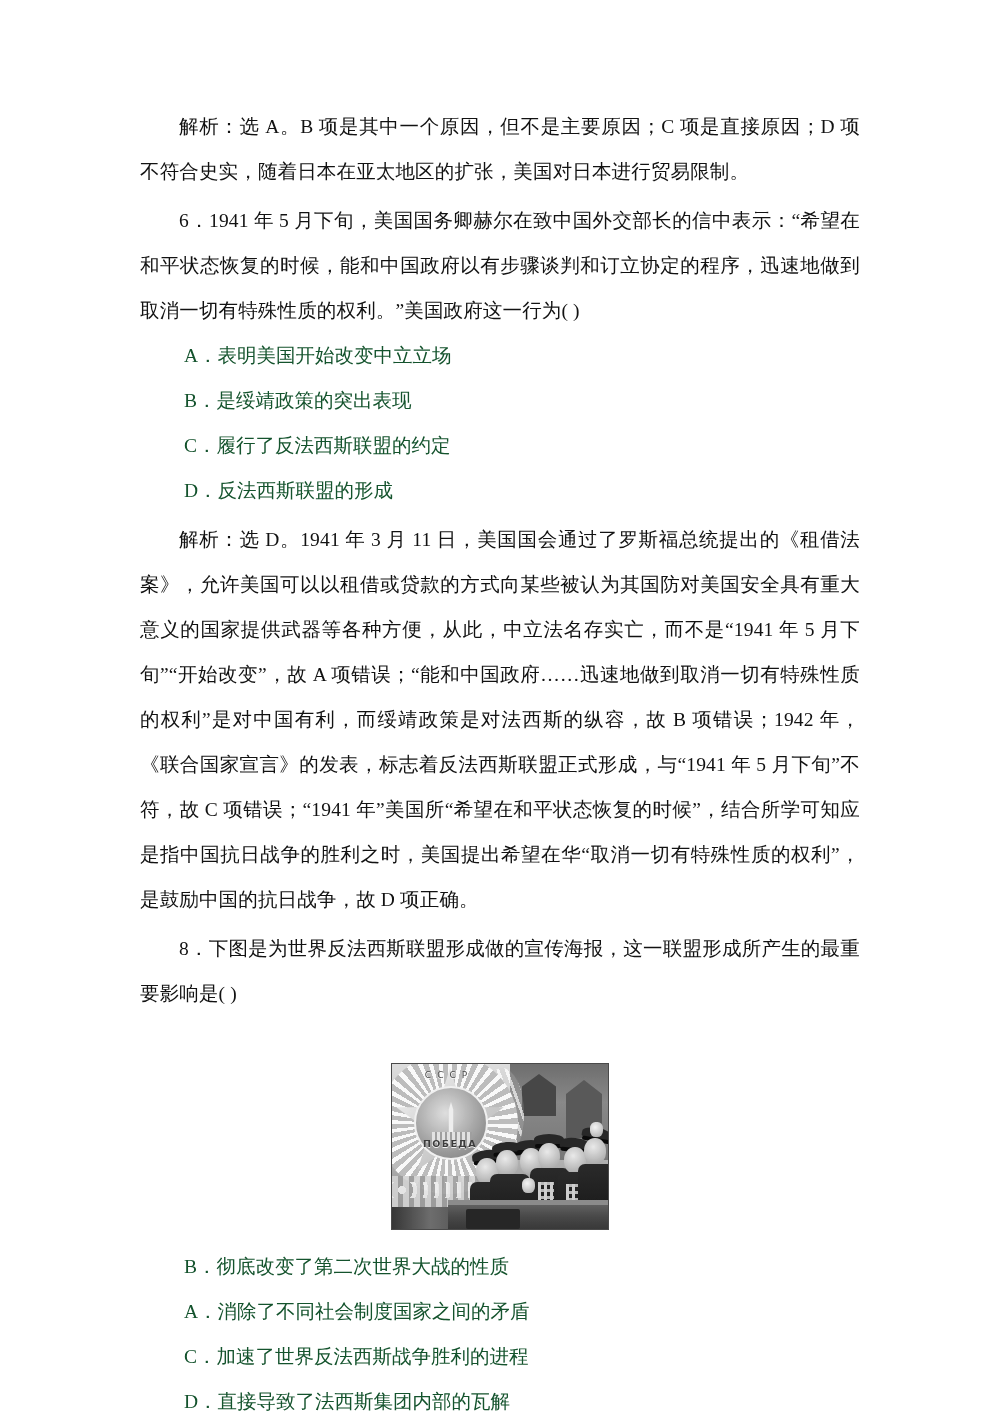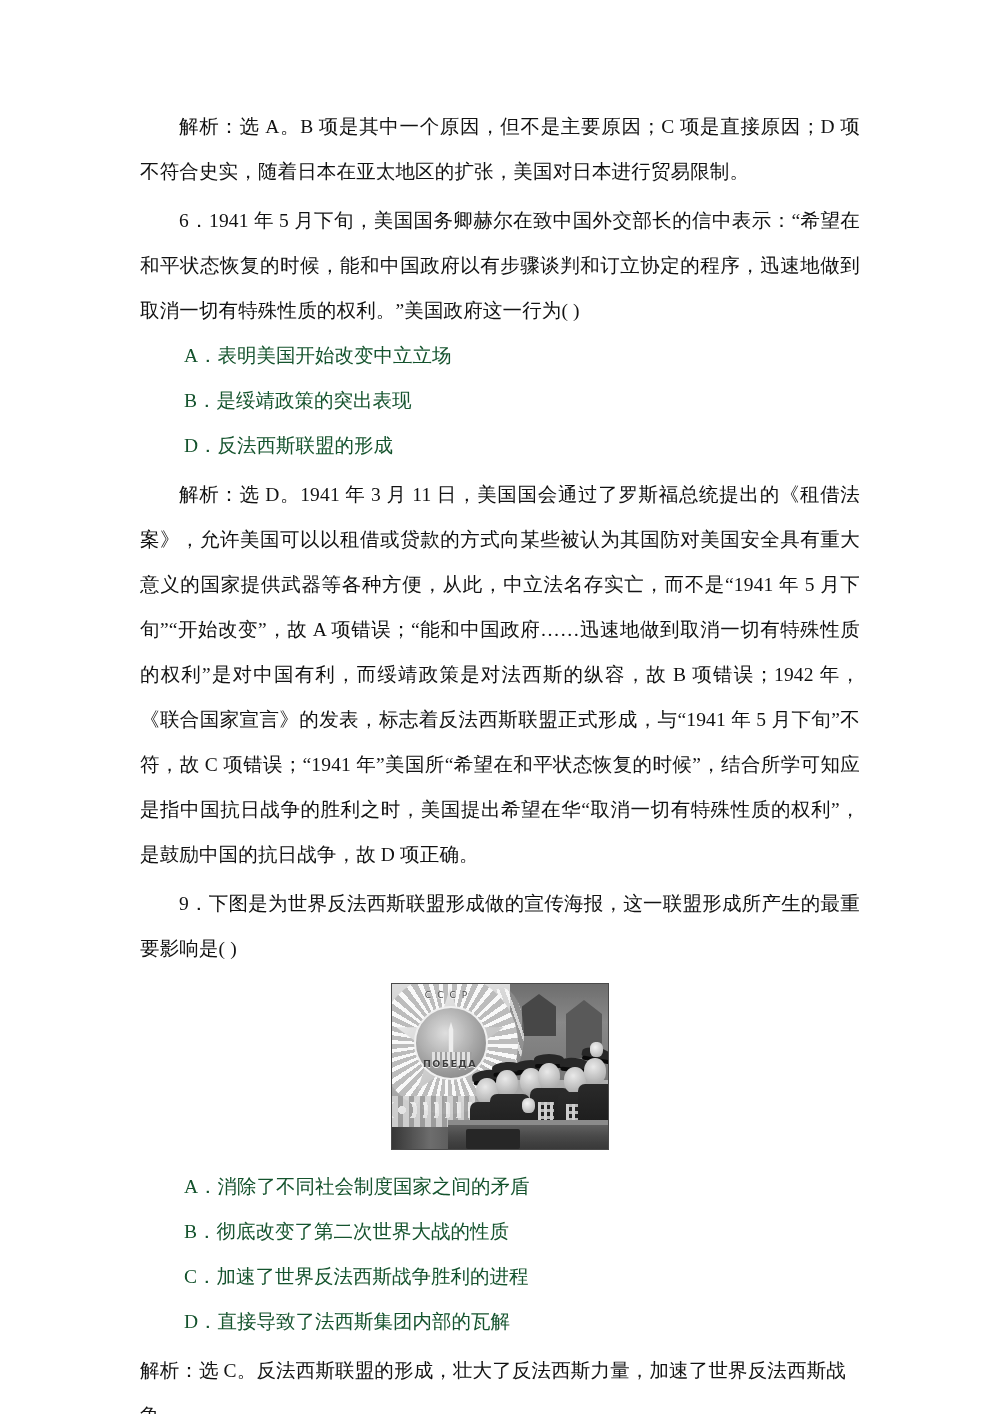--- a/index.html
+++ b/index.html
@@ -76,20 +76,21 @@
     margin-bottom: 14px;
   }
   .poster {
     position: relative;
     width: 216px;
     height: 165px;
     border: 1px solid #4d4d4d;
     background: #8e8e8e;
     overflow: hidden;
     filter: grayscale(100%) contrast(106%);
+    margin-top: 35px;
   }
 
   
   .p-bg {
     position: absolute; inset: 0;
     background:
       linear-gradient(180deg, #d8d8d8 0%, #c4c4c4 38%, #a6a6a6 66%, #8d8d8d 100%);
   }
   
   .p-building {
@@ -264,31 +265,34 @@
     <p class="para indent">6．1941 年 5 月下旬，美国国务卿赫尔在致中国外交部长的信中表示：“希望在和平状态恢复的时候，能和中国政府以有步骤谈判和订立协定的程序，迅速地做到取消一切有特殊性质的权利。”美国政府这一行为(          )</p>
 
     <ul class="opt-list">
       <li class="opt">
         <span class="opt-key">A．</span><span>表明美国开始改变中立立场</span>
       </li>
       <li class="opt">
         <span class="opt-key">B．</span><span>是绥靖政策的突出表现</span>
       </li>
       <li class="opt">
+        <span class="opt-key">C．</span><span>履行了反法西斯联盟的约定</span>
+      </li>
+      <li class="opt">
         <span class="opt-key">D．</span><span>反法西斯联盟的形成</span>
       </li>
     </ul>
 
     <div class="spacer-sm"></div>
 
     <p class="para indent">解析：选 D。1941 年 3 月 11 日，美国国会通过了罗斯福总统提出的《租借法案》，允许美国可以以租借或贷款的方式向某些被认为其国防对美国安全具有重大意义的国家提供武器等各种方便，从此，中立法名存实亡，而不是“1941 年 5 月下旬”“开始改变”，故 A 项错误；“能和中国政府……迅速地做到取消一切有特殊性质的权利”是对中国有利，而绥靖政策是对法西斯的纵容，故 B 项错误；1942 年，《联合国家宣言》的发表，标志着反法西斯联盟正式形成，与“1941 年 5 月下旬”不符，故 C 项错误；“1941 年”美国所“希望在和平状态恢复的时候”，结合所学可知应是指中国抗日战争的胜利之时，美国提出希望在华“取消一切有特殊性质的权利”，是鼓励中国的抗日战争，故 D 项正确。</p>
 
     <div class="spacer-sm"></div>
 
-    <p class="para indent">9．下图是为世界反法西斯联盟形成做的宣传海报，这一联盟形成所产生的最重要影响是(          )</p>
+    <p class="para indent">8．下图是为世界反法西斯联盟形成做的宣传海报，这一联盟形成所产生的最重要影响是(          )</p>
 
     <div class="figure-wrap">
       <div class="poster">
         <div class="p-bg"></div>
         <div class="p-building"></div>
         <div class="p-wreath"></div>
 
         <div class="p-starburst"></div>
         <div class="p-star"></div>
         <div class="p-medallion">
@@ -329,24 +333,24 @@
           <div class="p-torso" style="left:104px; top:44px;"></div>
           <div class="p-hand" style="left:116px; top:2px;"></div>
         </div>
 
         <div class="p-rail"></div>
       </div>
     </div>
 
     <ul class="opt-list">
       <li class="opt">
+        <span class="opt-key">B．</span><span>彻底改变了第二次世界大战的性质</span>
+      </li>
+      <li class="opt">
         <span class="opt-key">A．</span><span>消除了不同社会制度国家之间的矛盾</span>
-      </li>
-      <li class="opt">
-        <span class="opt-key">B．</span><span>彻底改变了第二次世界大战的性质</span>
       </li>
       <li class="opt">
         <span class="opt-key">C．</span><span>加速了世界反法西斯战争胜利的进程</span>
       </li>
       <li class="opt">
         <span class="opt-key">D．</span><span>直接导致了法西斯集团内部的瓦解</span>
       </li>
     </ul>
 
     <div class="spacer-sm"></div>

